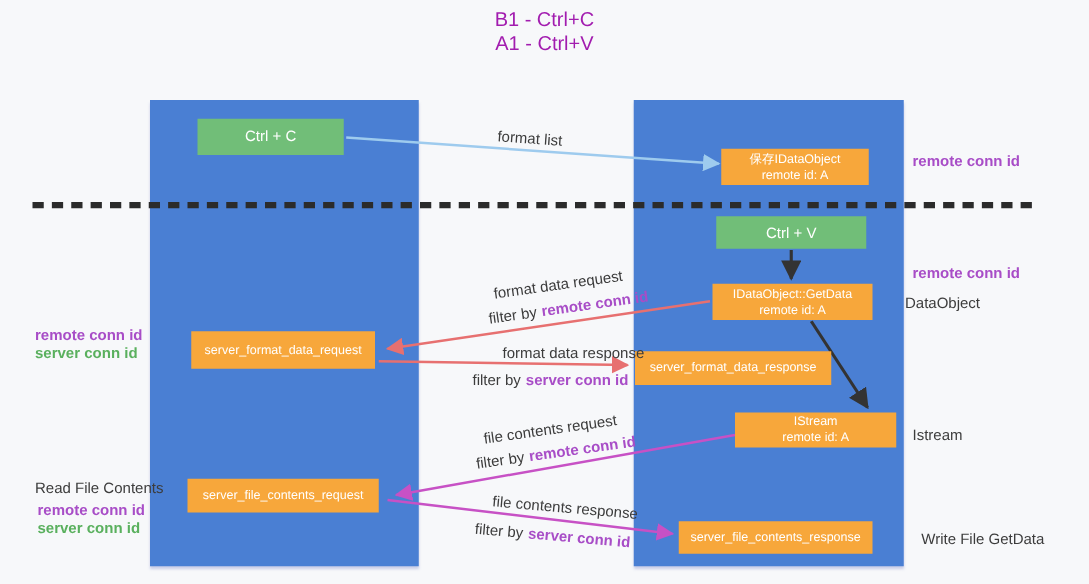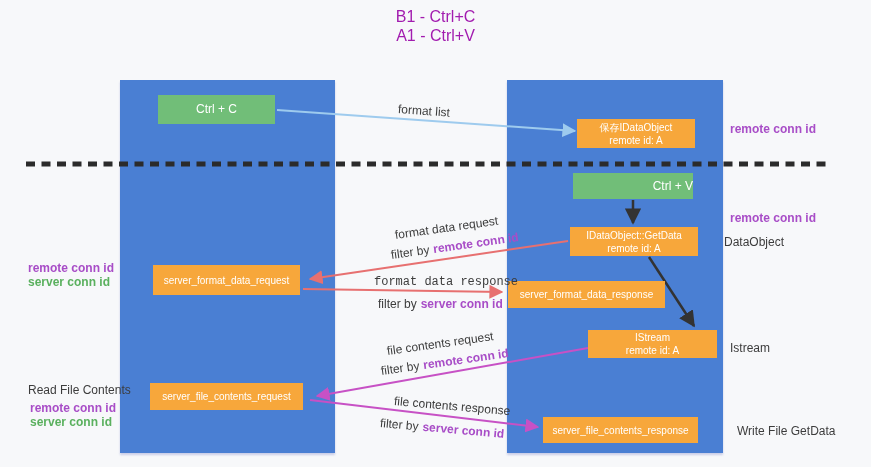--- a/index.html
+++ b/index.html
@@ -105,21 +105,21 @@
 
   <div class="node green" style="left:158px; top:95px; width:117px; height:29px; font-size:12px;">
     <div>Ctrl + C</div>
   </div>
 
   <div class="node orange" style="left:577px; top:119px; width:118px; height:29px;">
     <div>保存IDataObject</div>
     <div>remote id: A</div>
   </div>
 
-  <div class="node green" style="left:573px; top:173px; width:120px; height:26px; font-size:12px;align-items:flex-end;">
+  <div class="node green" style="left:573px; top:173px; width:120px; height:26px; font-size:12px;">
     <div>Ctrl + V</div>
   </div>
 
   <div class="node orange" style="left:570px; top:227px; width:128px; height:29px;">
     <div>IDataObject::GetData</div>
     <div>remote id: A</div>
   </div>
 
   <div class="node orange" style="left:508px; top:281px; width:157px; height:27px;">
     <div>server_format_data_response</div>
@@ -146,21 +146,21 @@
     <span>format list</span>
   </div>
 
   <div class="lbl rot-up" style="left:395px; top:228px;">
     <span>format data request</span>
   </div>
   <div class="lbl rot-up" style="left:391px; top:248px;">
     <span class="fb">filter by</span><span class="purple-part">remote conn id</span>
   </div>
 
-  <div class="lbl" style="left:374px; top:275px;font-family:Liberation Mono, monospace;">
+  <div class="lbl" style="left:402px; top:275px;">
     <span>format data response</span>
   </div>
   <div class="lbl" style="left:378px; top:297px;">
     <span class="fb">filter by</span><span class="purple-part">server conn id</span>
   </div>
 
   <div class="lbl rot-up" style="left:387px; top:344px;">
     <span>file contents request</span>
   </div>
   <div class="lbl rot-up" style="left:381px; top:364px;">

